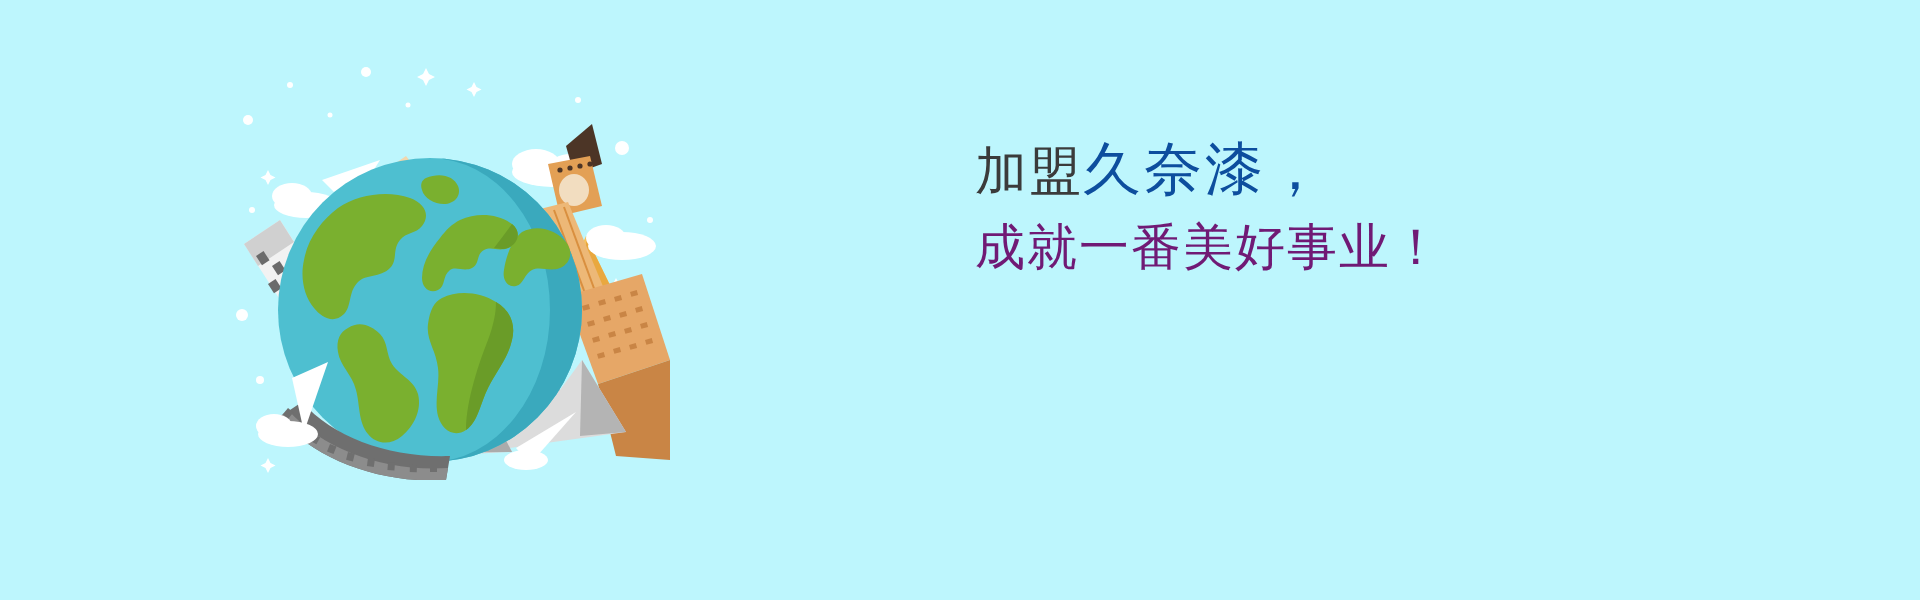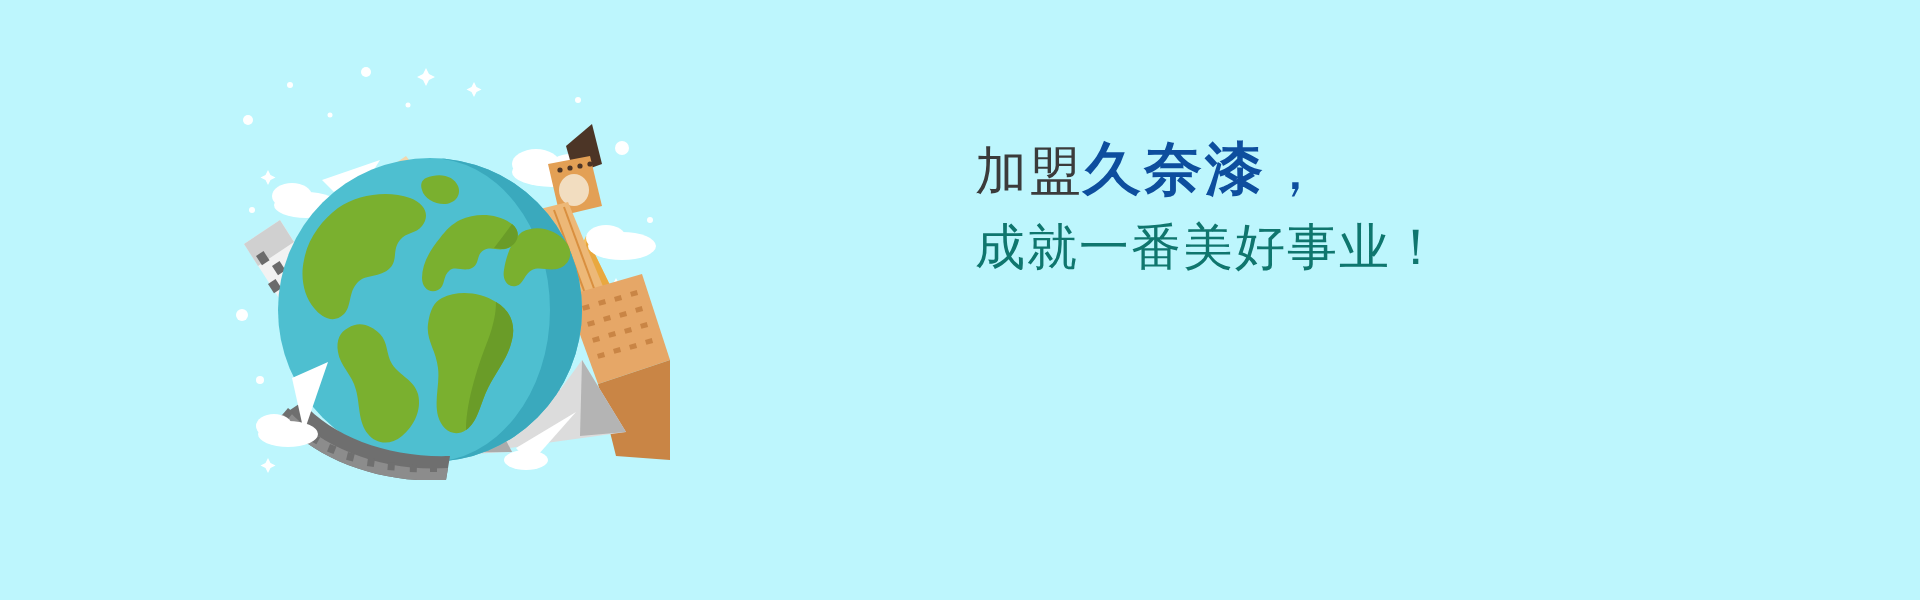--- a/index.html
+++ b/index.html
@@ -41,26 +41,26 @@
   #line-1 {
     font-size:52px;
     color:#3b3b3b;
     letter-spacing:2px;
     margin-bottom:24px;
   }
   #line-1 .brand {
     color:#0d4e9e;
     font-size:58px;
     letter-spacing:3px;
-    font-weight:700;
+    font-weight:400;
   }
   #line-1 .brand-comma { color:#0d4e9e; font-size:58px; }
   #line-2 {
     font-size:50px;
-    color:#0f766e;
+    color:#701a75;
     letter-spacing:2px;
   }
 </style>
 </head>
 <body>
 
 <div id="banner">
 
   <div id="illustration">
     <svg viewBox="0 0 440 420" xmlns="http://www.w3.org/2000/svg">

